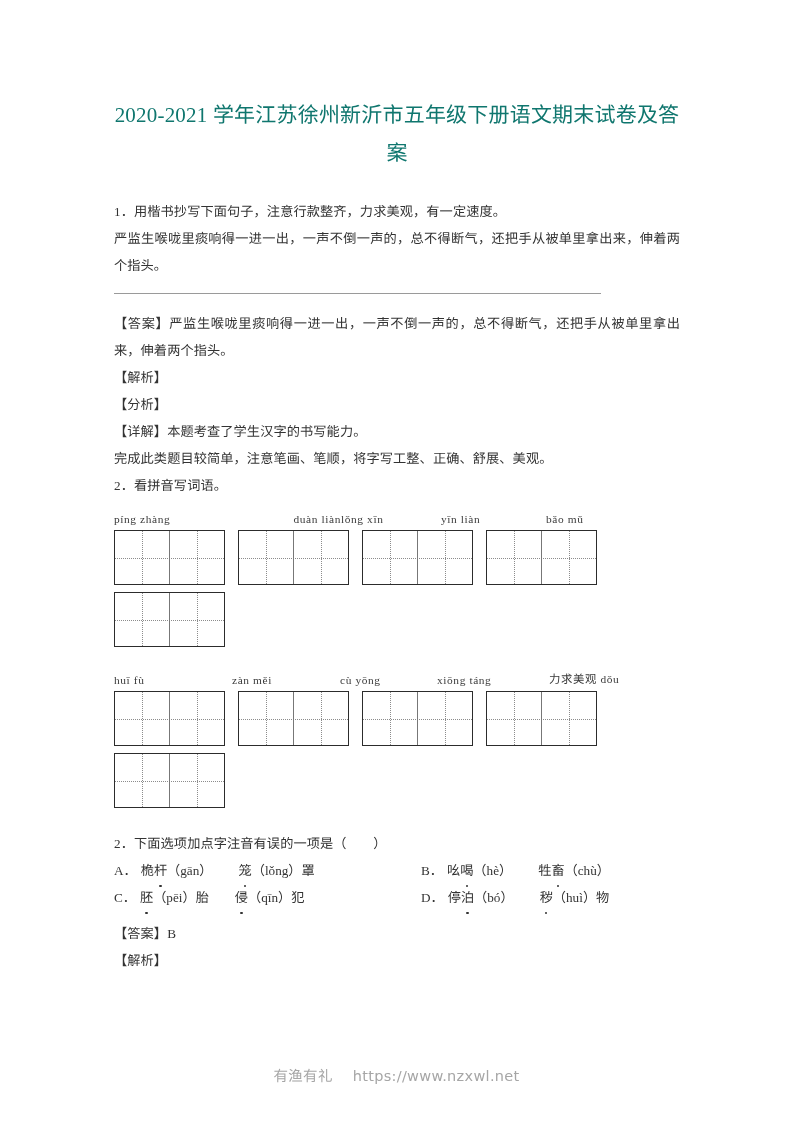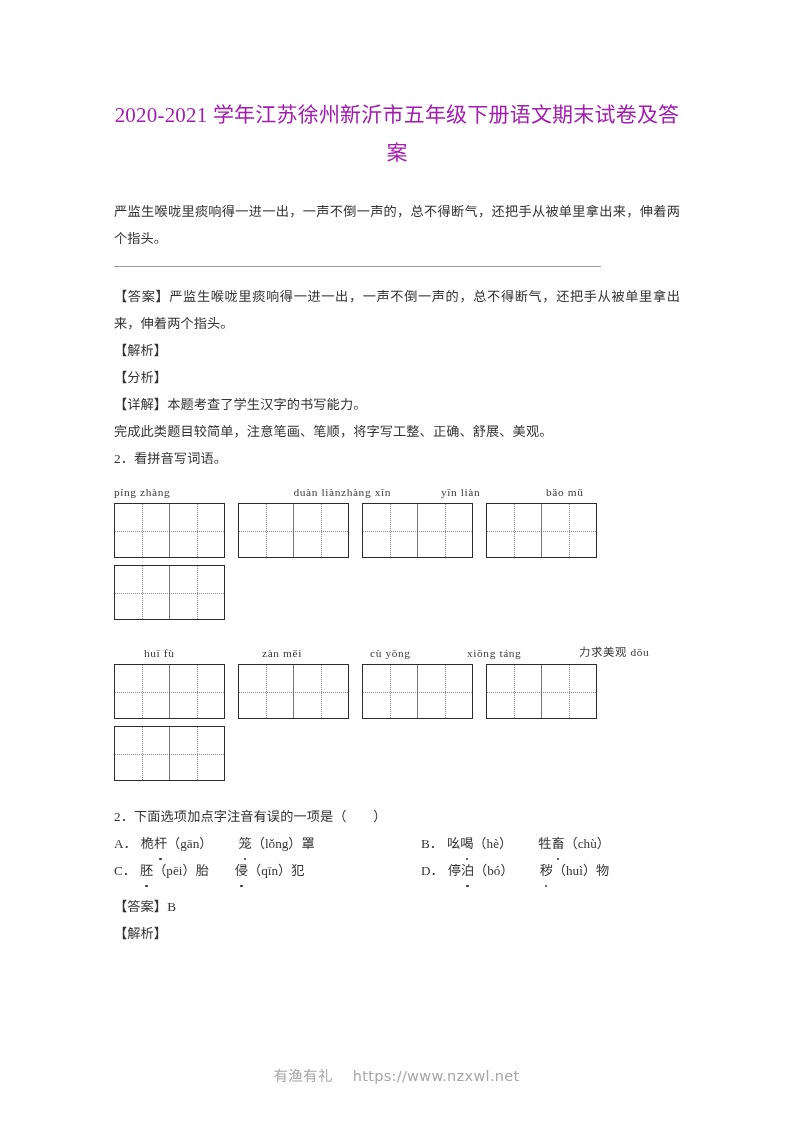--- a/index.html
+++ b/index.html
@@ -30,21 +30,21 @@
     left: 114px;
     top: 96px;
     width: 566px;
   }
 
   
   .doc-title {
     font-size: 21px;
     line-height: 38px;
     text-align: center;
-    color: #a21caf;
+    color: #0f766e;
     font-weight: 400;
     letter-spacing: 0.2px;
     margin: 0 0 26px 0;
     font-family: "Liberation Serif", "DejaVu Serif", serif;
   }
 
   
   .para {
     font-size: 13.2px;
     line-height: 27px;
@@ -78,21 +78,21 @@
   }
   .pinyin-item {
     white-space: nowrap;
   }
   .pinyin-row.row-a .pinyin-item:nth-child(1) { width: 122px; }
   .pinyin-row.row-a .pinyin-item:nth-child(2) { width: 105px; text-align: right; }
   .pinyin-row.row-a .pinyin-item:nth-child(3) { width: 100px; }
   .pinyin-row.row-a .pinyin-item:nth-child(4) { width: 105px; }
   .pinyin-row.row-a .pinyin-item:nth-child(5) { width: 90px; }
 
-  .pinyin-row.row-b .pinyin-item:nth-child(1) { width: 118px; margin-left: 30px; }
+  .pinyin-row.row-b .pinyin-item:nth-child(1) { width: 118px; }
   .pinyin-row.row-b .pinyin-item:nth-child(2) { width: 108px; }
   .pinyin-row.row-b .pinyin-item:nth-child(3) { width: 97px; }
   .pinyin-row.row-b .pinyin-item:nth-child(4) { width: 112px; }
   .pinyin-row.row-b .pinyin-item:nth-child(5) { width: 90px; }
 
   
   .grid-wrap {
     display: flex;
     flex-wrap: wrap;
     gap: 0;
@@ -191,20 +191,21 @@
   }
 </style>
 </head>
 <body>
 
 <div class="page">
   <div class="content">
 
     <h1 class="doc-title">2020-2021 学年江苏徐州新沂市五年级下册语文期末试卷及答案</h1>
 
+    <p class="para">1．用楷书抄写下面句子，注意行款整齐，力求美观，有一定速度。</p>
 
     <p class="para">严监生喉咙里痰响得一进一出，一声不倒一声的，总不得断气，还把手从被单里拿出来，伸着两个指头。</p>
 
     <hr class="divider">
 
     <p class="para">【答案】严监生喉咙里痰响得一进一出，一声不倒一声的，总不得断气，还把手从被单里拿出来，伸着两个指头。</p>
 
     <p class="para">【解析】</p>
 
     <p class="para">【分析】</p>
@@ -213,21 +214,21 @@
 
     <p class="para">完成此类题目较简单，注意笔画、笔顺，将字写工整、正确、舒展、美观。</p>
 
     <p class="para">2．看拼音写词语。</p>
 
     <div class="spacer-sm"></div>
 
     <div class="pinyin-row row-a">
       <span class="pinyin-item">píng zhàng</span>
       <span class="pinyin-item">duàn liàn</span>
-      <span class="pinyin-item">zhàng xīn</span>
+      <span class="pinyin-item">lǒng xīn</span>
       <span class="pinyin-item">yīn liàn</span>
       <span class="pinyin-item">bǎo mǔ</span>
     </div>
 
     <div class="grid-wrap">
         <div class="grid-box">
           <span class="dot-v left"></span>
           <span class="dot-v right"></span>
           <span class="dot-h"></span>
           <span class="mid-v"></span>

